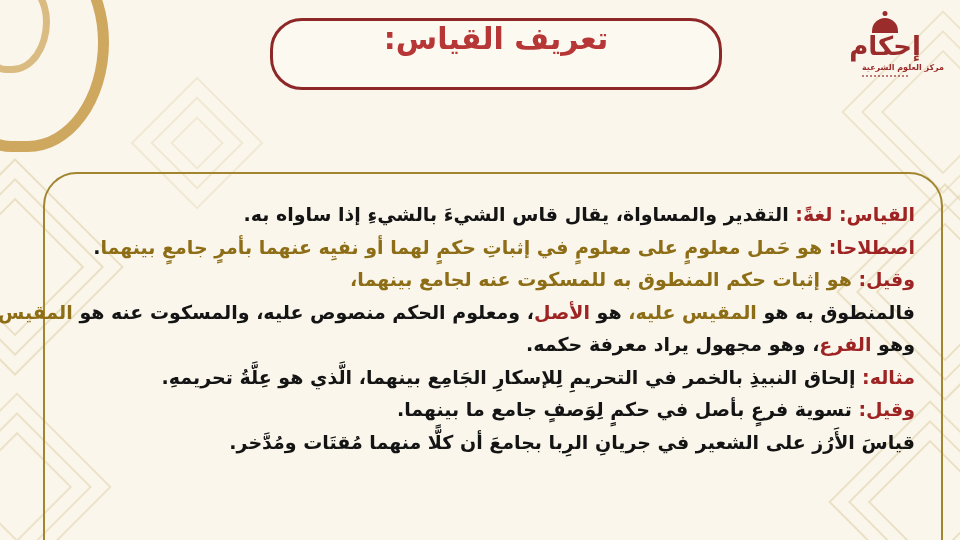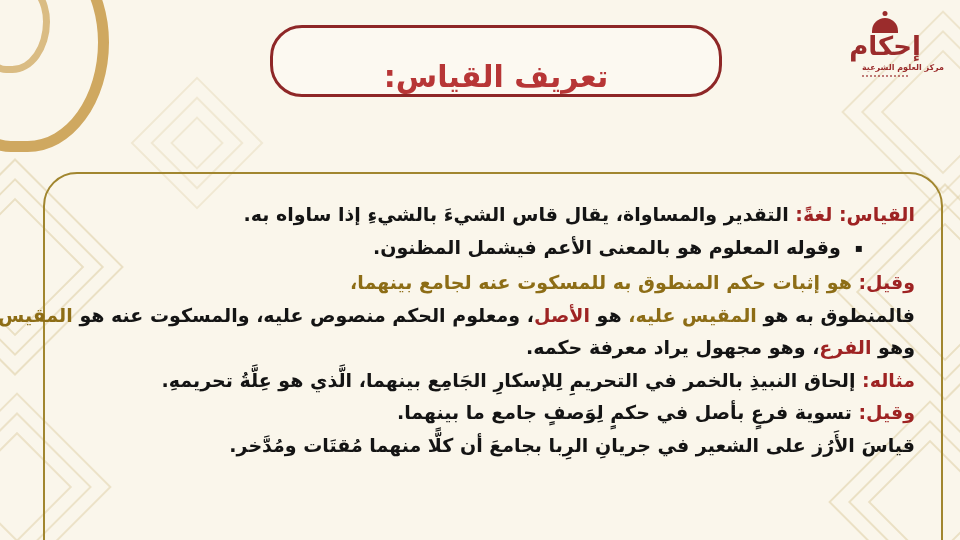--- a/index.html
+++ b/index.html
@@ -16,24 +16,24 @@
     position:absolute;left:-48px;top:-60px;width:135px;height:190px;z-index:0;
     border:11px solid var(--corner-tan,#CBA052);
     border-radius:46% 54% 58% 42%;opacity:.9;
   }
   .curl::after{
     content:"";position:absolute;left:18px;top:28px;width:55px;height:80px;
     border:7px solid var(--corner-tan,#CBA052);border-radius:50% 50% 60% 40%;opacity:.75;
   }
   
   .title-box{
-    position:absolute;left:270px;top:25px;width:446px;height:66px;z-index:2;
+    position:absolute;left:270px;top:18px;width:446px;height:66px;z-index:2;
     background:var(--panel-background,#FCF9F1);
     border:3px solid var(--title-border,#8E2727);border-radius:32px;
-    display:flex;align-items:flex-end;justify-content:center;
+    display:flex;align-items:flex-start;justify-content:center;
   }
   .title-box h1{
     margin:0;font-size:30px;font-weight:bold;direction:rtl;
     color:var(--title-text,#B73636);letter-spacing:0;
   }
   
   .logo{position:absolute;right:16px;top:18px;width:118px;text-align:center;z-index:2;color:var(--logo-red,#9B2C2C);}
   .dome{width:26px;height:15px;background:var(--logo-red,#9B2C2C);border-radius:13px 13px 0 0;margin:0 auto;position:relative;}
   .dome::after{content:"";position:absolute;top:-7px;left:50%;transform:translateX(-50%);width:5px;height:5px;border-radius:50%;background:var(--logo-red,#9B2C2C);}
   .logo-name{font-size:26px;font-weight:bold;line-height:1.05;direction:rtl;text-align:center;}
@@ -75,21 +75,21 @@
   <div class="logo">
     <div class="dome"></div>
     <div class="logo-name">إحكام</div>
     <div class="logo-sub">مركز العلوم الشرعية</div>
     <div class="logo-divider"></div>
   </div>
 
   <div class="content-box">
     <div id="content-lines">
         <div class="line"><span class="seg-red">القياس: لغةً: </span><span class="seg-black">التقدير والمساواة، يقال قاس الشيءَ بالشيءِ إذا ساواه به.</span></div>
-        <div class="line bulleted"><span class="bullet">▪</span><span class="seg-black">وقوله المعلوم هو بالمعنى الأعم فيشمل المظنون.</span></div>
+        <div class="line"><span class="seg-red">اصطلاحا: </span><span class="seg-gold">هو حَمل معلومٍ على معلومٍ في إثباتِ حكمٍ لهما أو نفيِه عنهما بأمرٍ جامعٍ بينهما</span><span class="seg-black">.</span></div>
         <div class="line"><span class="seg-red">وقيل: </span><span class="seg-gold">هو إثبات حكم المنطوق به للمسكوت عنه لجامع بينهما،</span></div>
         <div class="line"><span class="seg-black">فالمنطوق به هو </span><span class="seg-gold">المقيس عليه،</span><span class="seg-black"> هو </span><span class="seg-red">الأصل</span><span class="seg-black">، ومعلوم الحكم منصوص عليه، والمسكوت عنه هو </span><span class="seg-gold">المقيس</span></div>
         <div class="line"><span class="seg-black">وهو </span><span class="seg-red">الفرع</span><span class="seg-black">، وهو مجهول يراد معرفة حكمه.</span></div>
         <div class="line"><span class="seg-red">مثاله: </span><span class="seg-black">إلحاق النبيذِ بالخمر في التحريمِ لِلإسكارِ الجَامِع بينهما، الَّذي هو عِلَّةُ تحريمهِ.</span></div>
         <div class="line"><span class="seg-red">وقيل: </span><span class="seg-black">تسوية فرعٍ بأصل في حكمٍ لِوَصفٍ جامع ما بينهما.</span></div>
         <div class="line"><span class="seg-black">قياسَ الأَرُز على الشعير في جريانِ الرِبا بجامعَ أن كلًّا منهما مُقتَات ومُدَّخر.</span></div>
       </div>
   </div>
 
 </div>

